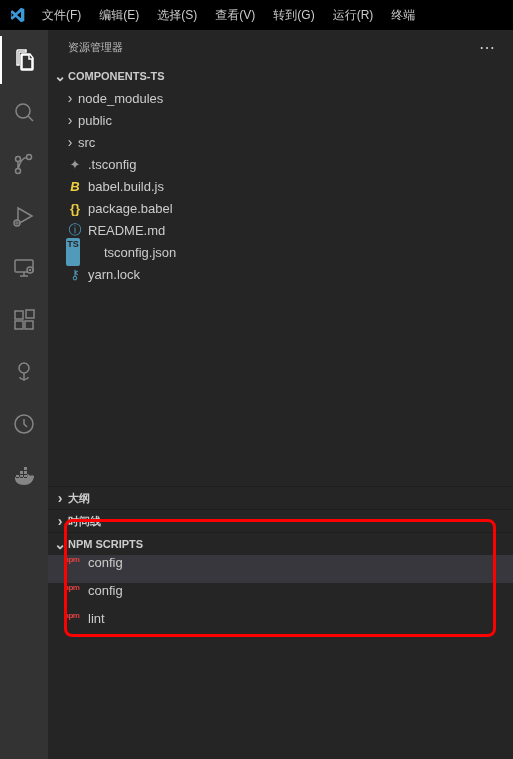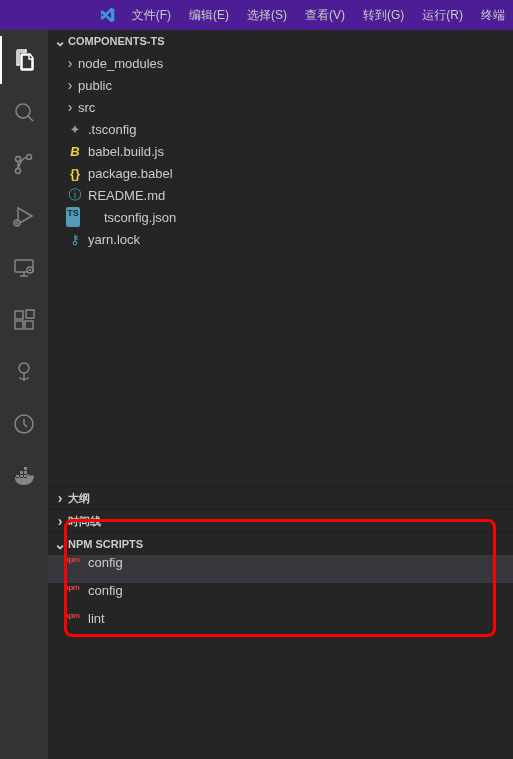--- a/index.html
+++ b/index.html
@@ -5,24 +5,24 @@
     * { margin: 0; padding: 0; box-sizing: border-box; }
     body {
       width: 513px; height: 759px;
       background: #1e1e1e;
       font-family: "Segoe UI", -apple-system, sans-serif;
       font-size: 13px; color: #cccccc;
       overflow: hidden;
       position: relative;
     }
     .titlebar {
-      height: 30px; background: #4c1d95;
+      height: 30px; background: #000000;
       display: flex; align-items: center;
       padding-left: 8px; gap: 2px;
-      color: #cccccc; font-size: 12px; justify-content: flex-end;
+      color: #cccccc; font-size: 12px;
     }
     .titlebar .logo {
       width: 18px; height: 18px;
       margin-right: 6px;
       display: flex; align-items: center; justify-content: center;
     }
     .titlebar .menu-item {
       padding: 4px 8px; cursor: pointer;
     }
     .main {
@@ -179,20 +179,24 @@
         </svg>
     </div>
     <div class="act-item">
       <svg width="24" height="24" viewBox="0 0 24 24" fill="currentColor">
           <path d="M4 11h3v3H4zm4 0h3v3H8zm4 0h3v3h-3zm-4-4h3v3H8zm4 0h3v3h-3zm0-4h3v3h-3zM3 14c0 4 3 7 9 7 7 0 10-5 10-9-1-1-3-1-4 0-1-2-3-2-3-2s1 2 0 3H3v1z"></path>
         </svg>
     </div>
   </div>
 
   <div class="sidebar">
+    <div class="sidebar-header">
+      <span>资源管理器</span>
+      <span class="dots">⋯</span>
+    </div>
 
     <div class="section-header">
       <span class="chev">⌄</span>
       <span>COMPONENTS-TS</span>
     </div>
 
     <div class="tree">
       <div class="tree-item">
         <span class="chev">›</span>
         <span>node_modules</span>
@@ -216,21 +220,21 @@
       </div>
       <div class="tree-item file-item">
         <span class="icon" style="color:#f0d040;font-weight:bold">{}</span>
         <span>package.babel</span>
       </div>
       <div class="tree-item file-item">
         <span class="icon" style="color:#519aba">ⓘ</span>
         <span>README.md</span>
       </div>
       <div class="tree-item file-item">
-        <span class="icon" style="background:#519aba;color:#252526;font-size:9px;font-weight:bold;width:14px;height:20px;border-radius:2px;line-height:12px;text-align:center">TS</span>
+        <span class="icon" style="background:#519aba;color:#252526;font-size:9px;font-weight:bold;width:14px;height:28px;border-radius:2px;line-height:12px;text-align:center">TS</span>
         <span style="margin-left:20px">tsconfig.json</span>
       </div>
       <div class="tree-item file-item">
         <span class="icon" style="color:#519aba">⚷</span>
         <span>yarn.lock</span>
       </div>
     </div>
 
     <div class="panel">
       <div class="section-header">

